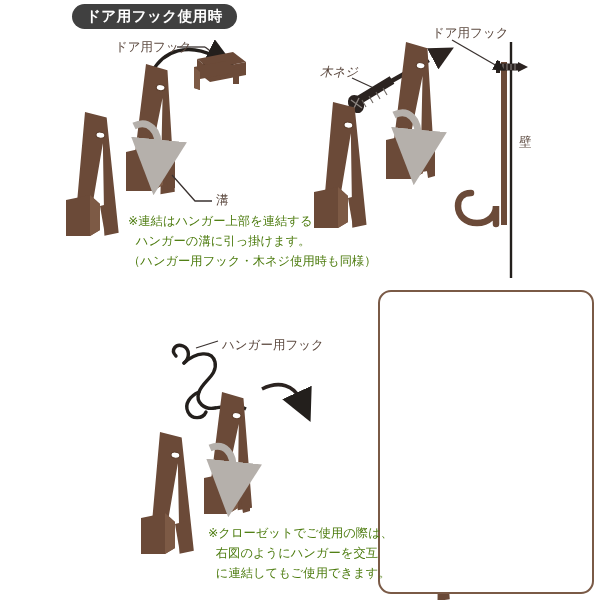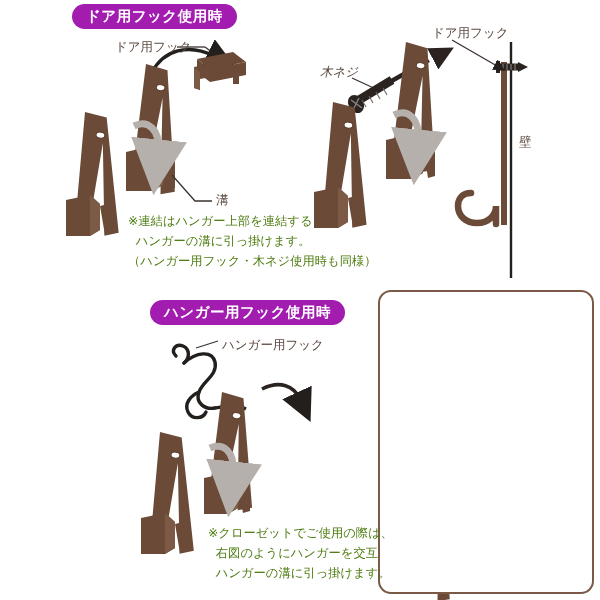--- a/index.html
+++ b/index.html
@@ -8,21 +8,21 @@
     background:#ffffff;
     font-family:"DejaVu Sans","Liberation Sans",sans-serif;
     overflow:hidden;
     position:relative;
   }
   .stage{position:absolute;inset:0;width:600px;height:600px;}
   svg.layer{position:absolute;left:0;top:0;width:600px;height:600px;overflow:visible;}
 
   .pill{
     position:absolute;
-    background:#a21caf;
+    background:#404040;
     color:#ffffff;
     border-radius:13px;
     font-weight:bold;
     font-size:14.5px;
     letter-spacing:0.5px;
     line-height:25px;
     height:25px;
     text-align:center;
     white-space:nowrap;
     padding:0 14px;
@@ -257,35 +257,34 @@
         <path d="M447,532 C454,532 458,537 458,544 C458,552 452,557 445,557 L445,532 Z" fill="#6b4a38"></path>
       </g>
     </g>
   </svg>
 
   <div class="frame" style="left:378px;top:290px;width:212px;height:300px;"></div>
 
   <div class="pill" style="left:72px;top:4px;">ドア用フック使用時</div>
 
 
-  <div class="pill" style="left:150px;top:300px;">ハンガー用フック使用時</div>
 
   <div class="lbl" style="left:88px;top:40px;margin-left:27px;">ドア用フック</div>
 
   <div class="lbl" style="left:216px;top:193px;">溝</div>
 
   <div class="note" style="left:128px;top:212px;">※連結はハンガー上部を連結する
   ハンガーの溝に引っ掛けます。
 （ハンガー用フック・木ネジ使用時も同様）</div>
 
   <div class="lbl" style="left:432px;top:26px;">ドア用フック</div>
 
   <div class="lbl" style="left:320px;top:65px;font-style:italic;">木ネジ</div>
 
   <div class="lbl" style="left:519px;top:135px;">壁</div>
 
   <div class="lbl" style="left:222px;top:330px;margin-top:8px;">ハンガー用フック</div>
 
   <div class="note" style="left:208px;top:524px;">※クローゼットでご使用の際は、
   右図のようにハンガーを交互
-  ハンガーの溝に引っ掛けます。</div>
+  に連結してもご使用できます。</div>
 
 </div>
 
 </body></html>

